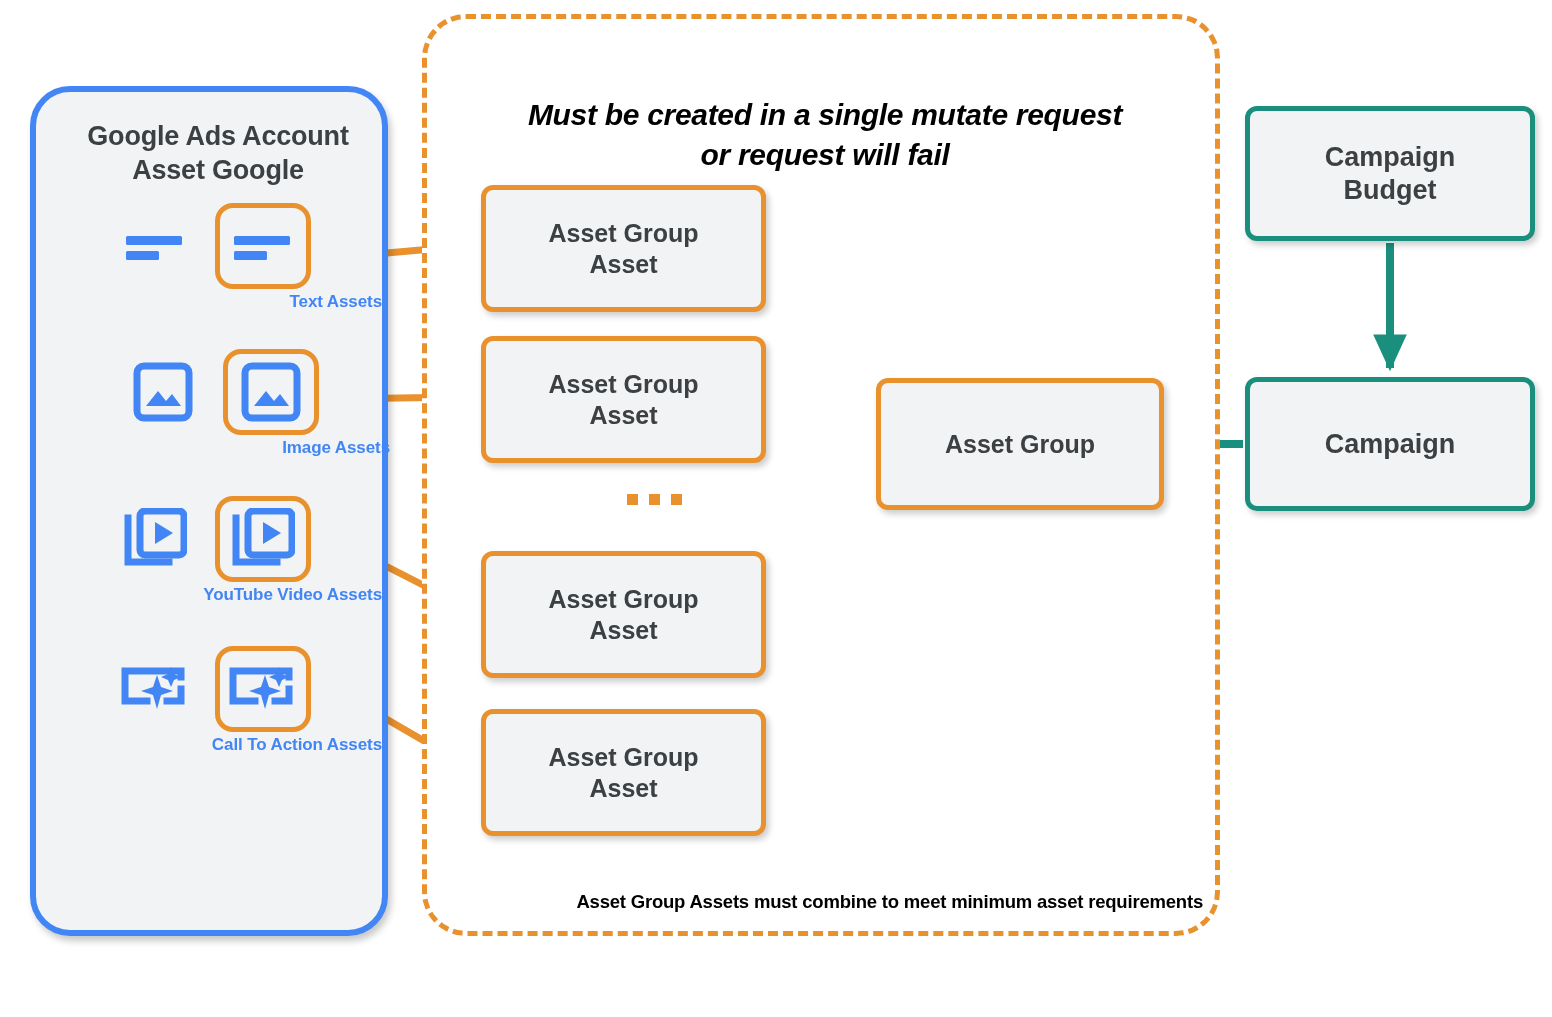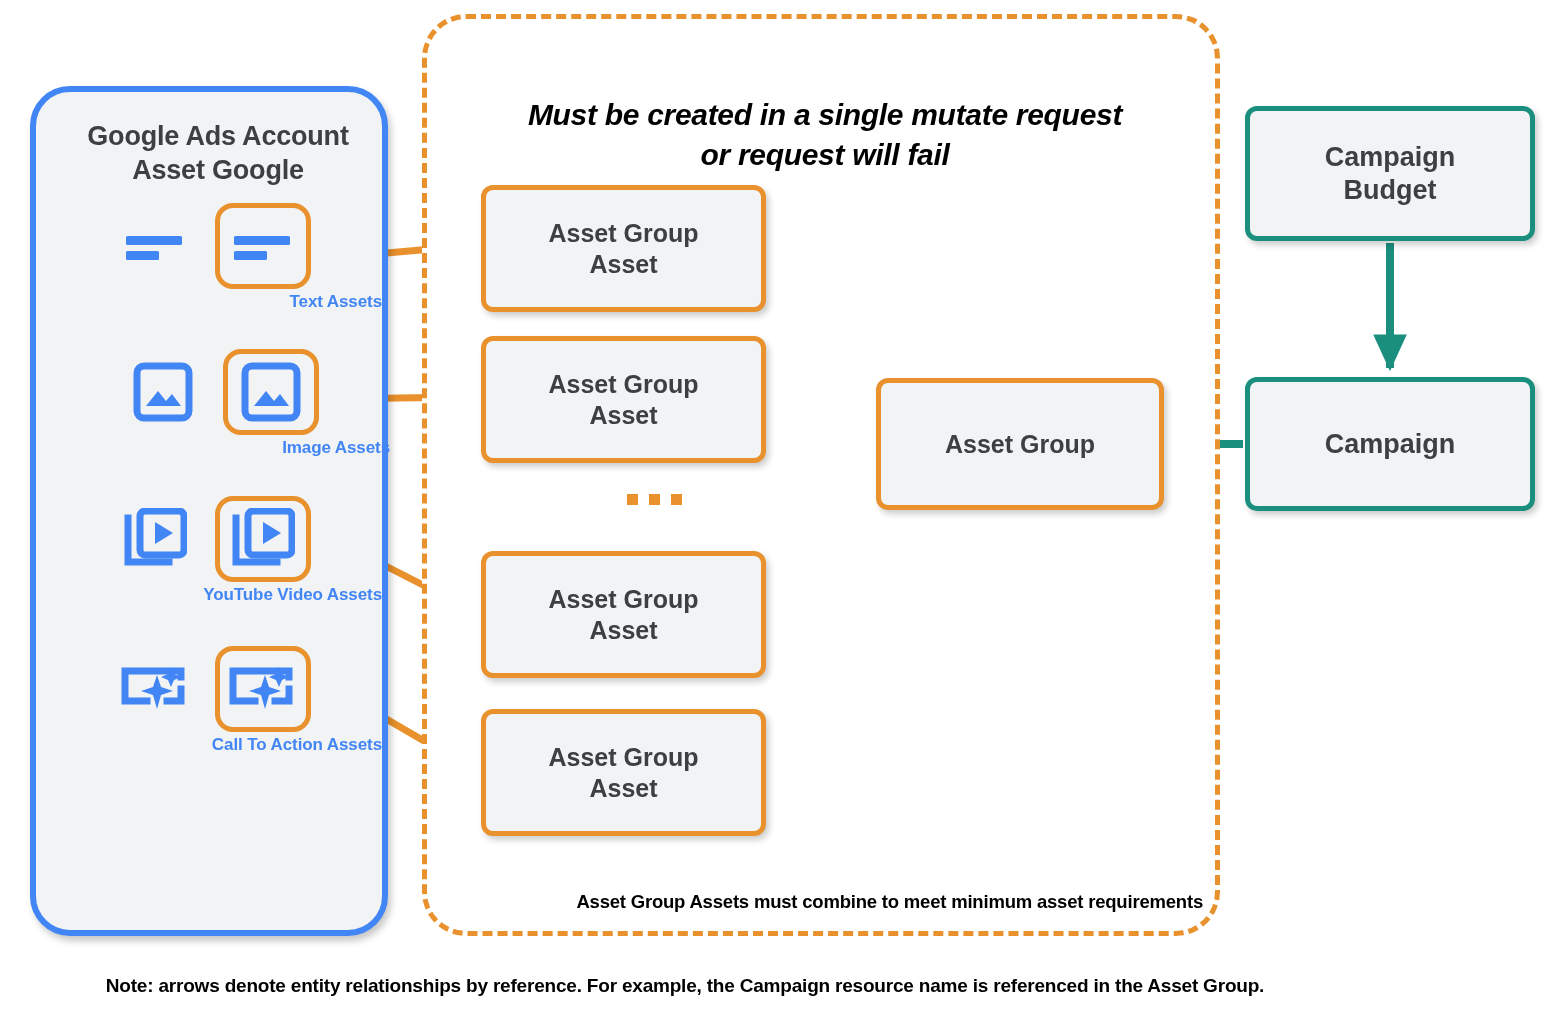--- a/index.html
+++ b/index.html
@@ -390,15 +390,14 @@
     <div>
       <div>Campaign</div>
       <div>Budget</div>
     </div>
   </div>
 
   <div class="node teal" id="campaign-node">
     <div>Campaign</div>
   </div>
 
-  <div id="bottom-note">Note: arrows denote entity relationships by reference. For example, the Campaign resource name is referenced in the Asset Group.</div>
 
 </div>
 
 </body></html>

